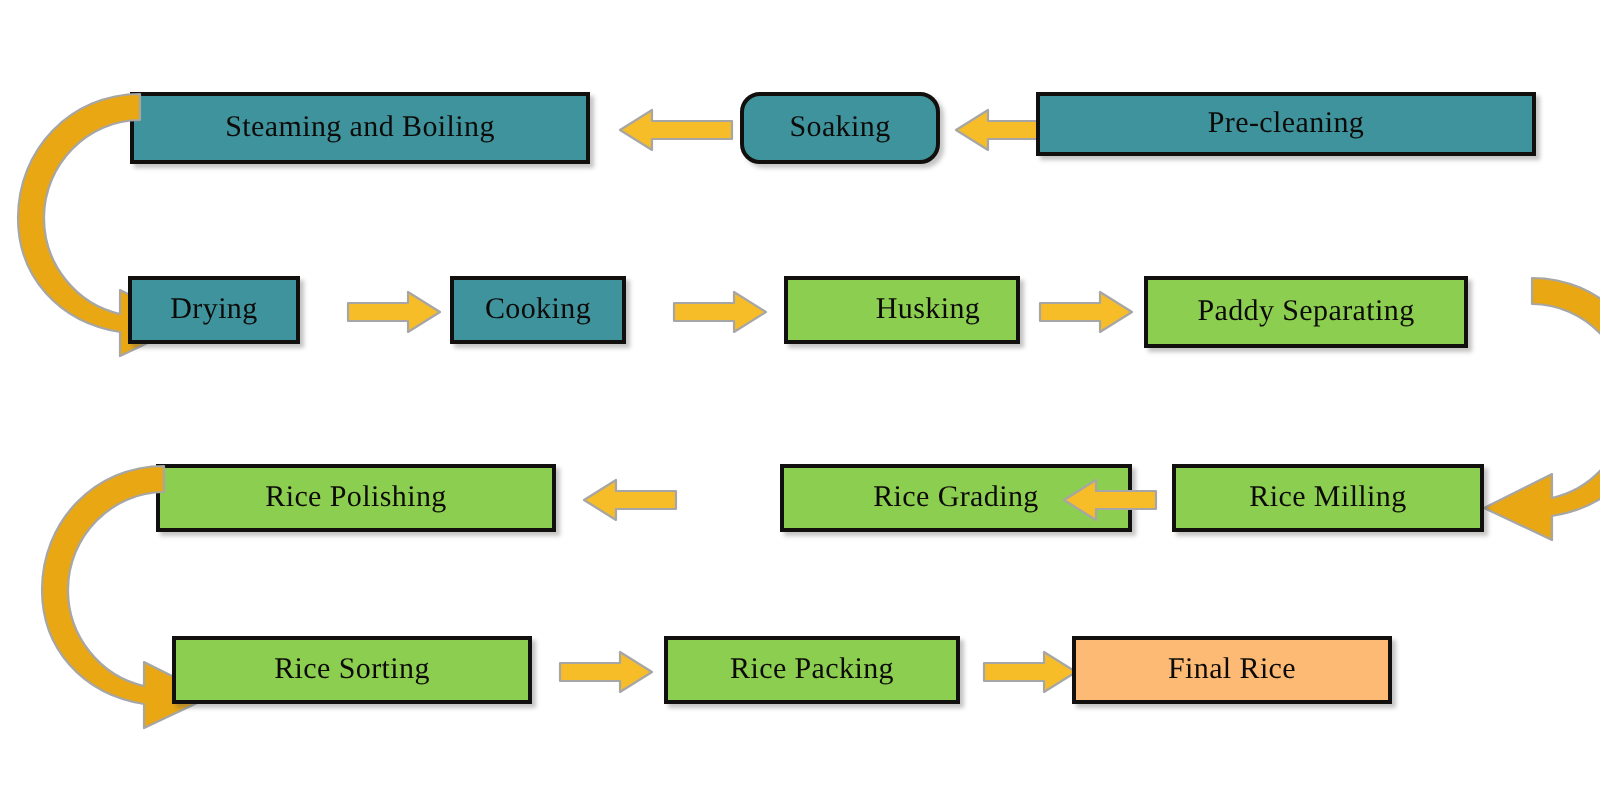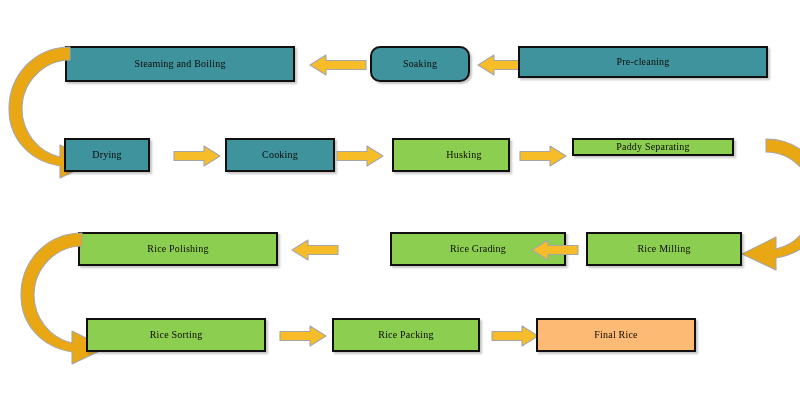--- a/index.html
+++ b/index.html
@@ -17,21 +17,21 @@
   }
   .node {
     position: absolute;
     box-sizing: border-box;
     border: 2px solid #12100e;
     display: flex;
     align-items: center;
     justify-content: center;
     text-align: center;
     color: #0d0b09;
-    font-size: 10px;
+    font-size: 15px;
     letter-spacing: 0.2px;
     line-height: 1;
     white-space: nowrap;
     box-shadow: 2px 2px 2px rgba(90,90,90,0.35);
   }
   .node.teal   { background: #3f939c; }
   .node.green  { background: #8cce4f; }
   .node.yellow { background: #fdba74; }
 
   .arrow-svg {
@@ -91,37 +91,37 @@
   </svg>
 
   <div class="node teal" style="left:64px; top:138px; width:86px; height:34px;">
     <span>Drying</span>
   </div>
 
   <svg class="arrow-svg" style="left:174px; top:145px;" width="46" height="22" viewBox="0 0 46 22">
     <polygon class="arrow-body" points="46,11 30,1 30,6.5 0,6.5 0,15.5 30,15.5 30,21"></polygon>
   </svg>
 
-  <div class="node teal" style="left:225px; top:138px; width:110px; height:34px;">
+  <div class="node teal" style="left:225px; top:138px; width:88px; height:34px;">
     <span>Cooking</span>
   </div>
 
   <svg class="arrow-svg" style="left:337px; top:145px;" width="46" height="22" viewBox="0 0 46 22">
     <polygon class="arrow-body" points="46,11 30,1 30,6.5 0,6.5 0,15.5 30,15.5 30,21"></polygon>
   </svg>
 
   <div class="node green" style="left:392px; top:138px; width:118px; height:34px;padding-left:26px;">
     <span>Husking</span>
   </div>
 
   <svg class="arrow-svg" style="left:520px; top:145px;" width="46" height="22" viewBox="0 0 46 22">
     <polygon class="arrow-body" points="46,11 30,1 30,6.5 0,6.5 0,15.5 30,15.5 30,21"></polygon>
   </svg>
 
-  <div class="node green" style="left:572px; top:138px; width:162px; height:18px;">
+  <div class="node green" style="left:572px; top:138px; width:162px; height:36px;">
     <span>Paddy Separating</span>
   </div>
 
   <svg class="arrow-svg" style="left:736px; top:136px;" width="92" height="130" viewBox="0 0 92 130">
     <path class="curve-body" d="M 30,16
              C 56,16 78,38 78,65
              C 78,88 62,108 40,113
              L 40,101
              L 6,118
              L 40,134

